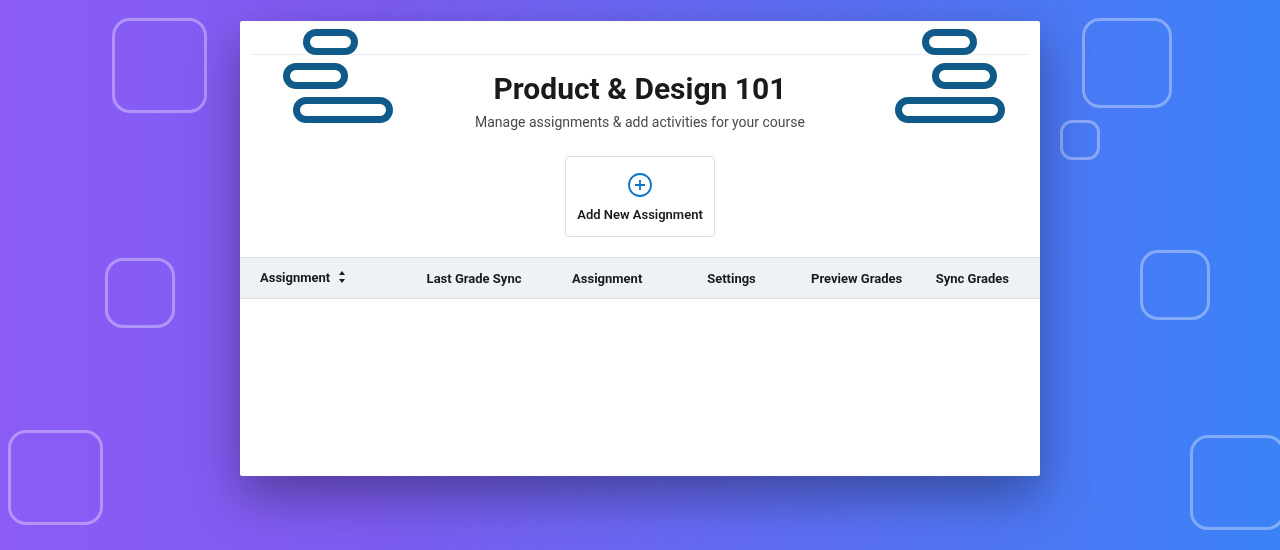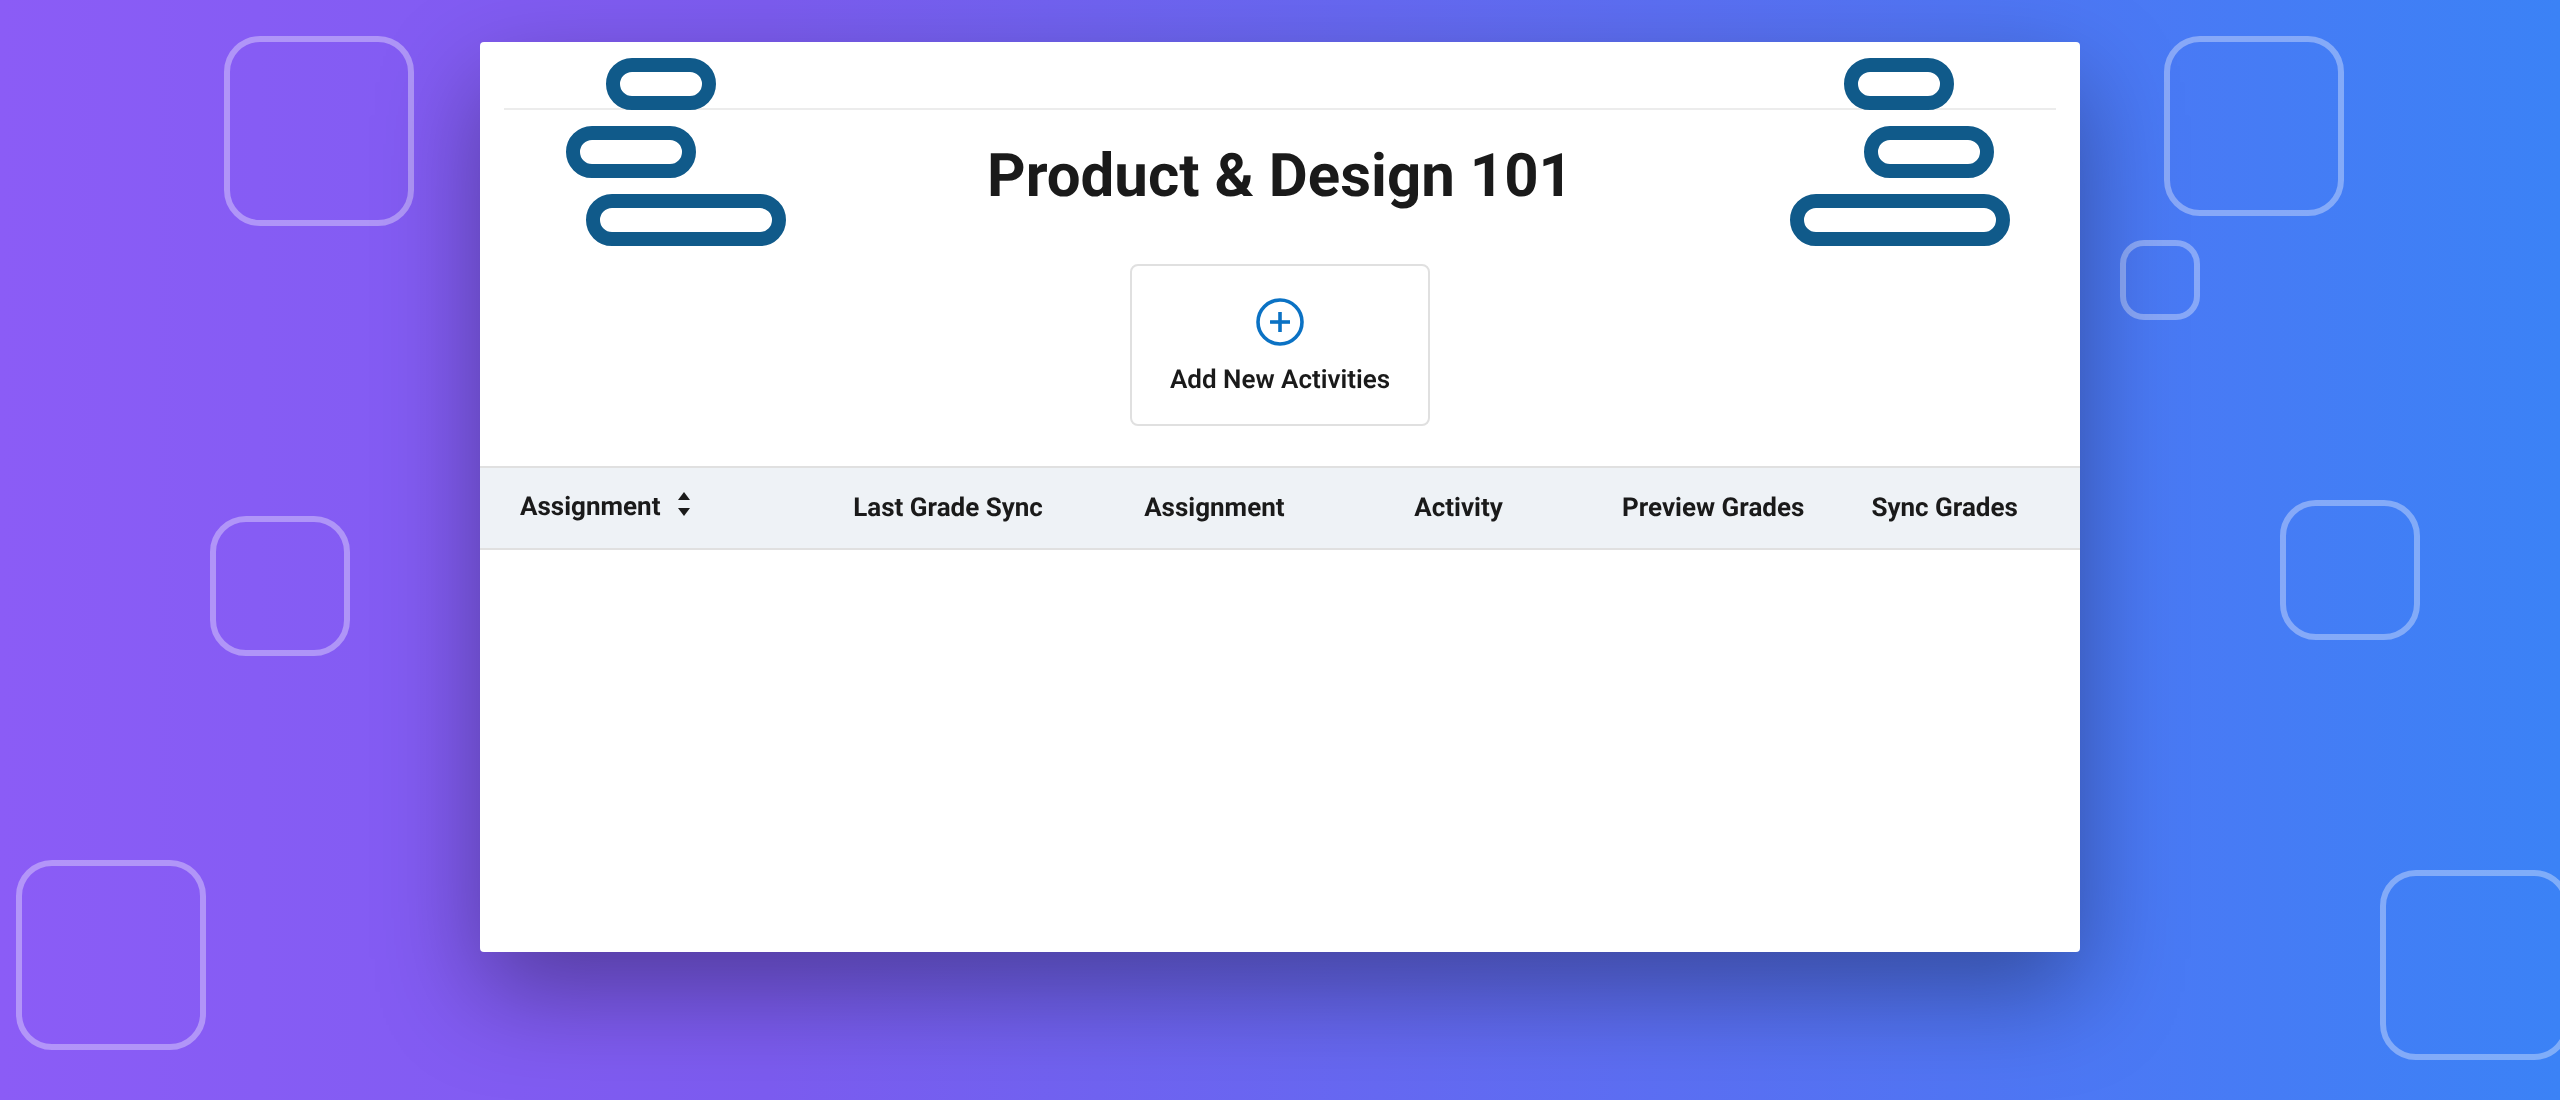--- a/index.html
+++ b/index.html
@@ -157,49 +157,50 @@
       <div class="pill b"></div>
       <div class="pill c"></div>
     </div>
     <div class="decor decor-right">
       <div class="pill a"></div>
       <div class="pill b"></div>
       <div class="pill c"></div>
     </div>
 
     <h1 class="course-title">Product &amp; Design 101</h1>
+    <p class="course-subtitle">Manage assignments &amp; add activities for your course</p>
 
     <div class="actions">
       <div class="action-card">
         <div class="action-icon">
           <svg width="26" height="26" viewBox="0 0 26 26" fill="none" stroke="#0b72c4" stroke-width="1.8">
             <circle cx="13" cy="13" r="11"></circle>
             <line x1="13" y1="8" x2="13" y2="18"></line>
             <line x1="8" y1="13" x2="18" y2="13"></line>
           </svg>
         </div>
-        <div class="action-label">Add New Activities</div>
+        <div class="action-label">Add New Assignment</div>
       </div>
     </div>
   </div>
 
   <table class="table">
     <thead>
       <tr>
         <th class="col-assignment">
           <span>Assignment</span>
           <span class="sort-icon">
             <svg width="10" height="12" viewBox="0 0 10 12">
                 <path d="M5 0 L8 4 L2 4 Z M5 12 L2 8 L8 8 Z" fill="#1a1a1a"></path>
               </svg>
           </span>
         </th>
         <th class="col-sync">Last Grade Sync</th>
         <th class="col-act">Assignment</th>
-        <th class="col-settings">Activity</th>
+        <th class="col-settings">Settings</th>
         <th class="col-preview">Preview Grades</th>
         <th class="col-syncg">Sync Grades</th>
       </tr>
     </thead>
     <tbody>
     </tbody>
   </table>
 </div>
 
 </body></html>

